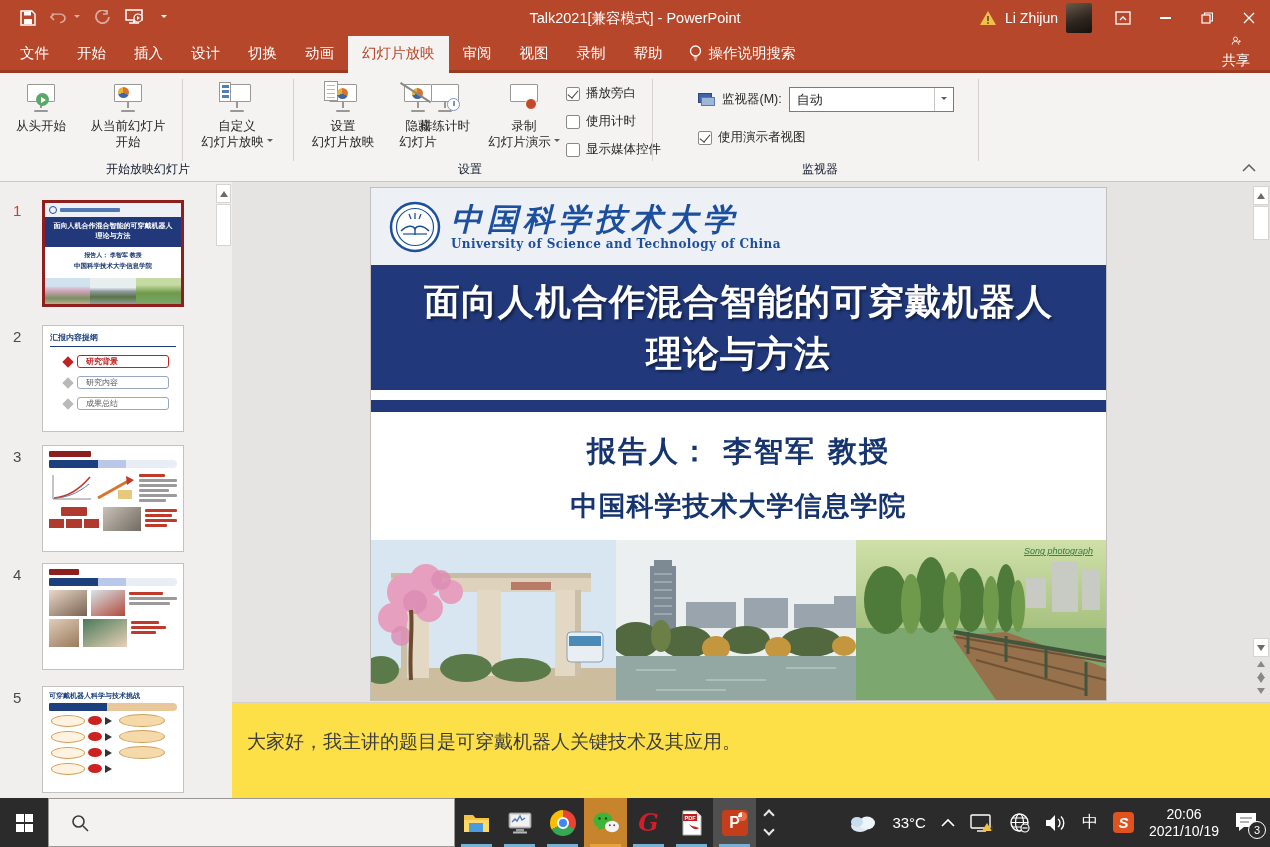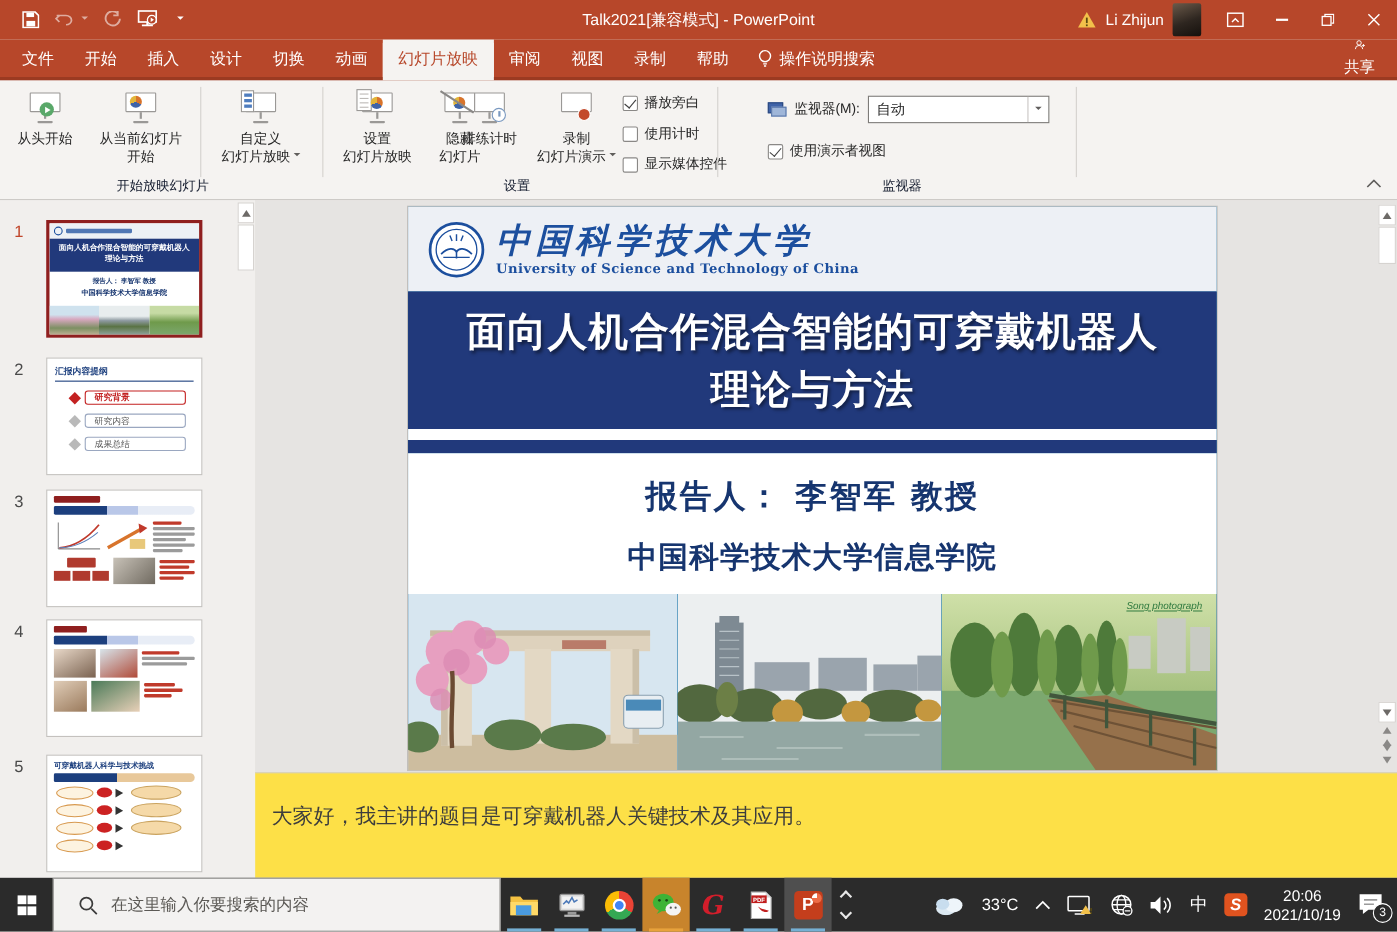--- a/index.html
+++ b/index.html
@@ -72,21 +72,21 @@
   .t-thumbbar { width:15px; height:42px; background:#fff; border:1px solid #d6d3d0; margin-top:1px; }
   .tri-up { width:0; height:0; border:4.5px solid transparent; border-bottom:6px solid #6d6a67; margin-top:-4px; }
   .tri-dn { width:0; height:0; border:4.5px solid transparent; border-top:6px solid #6d6a67; margin-bottom:-4px; }
 
   .editor { position:absolute; left:232px; top:0; right:0; height:520px; background:#e6e4e2; }
   .vscroll { position:absolute; right:1px; top:4px; width:16px; }
   .vs-btn { width:16px; height:19px; background:#fff; border:1px solid #d6d3d0; display:flex; align-items:center; justify-content:center; margin-bottom:1px; }
   .dblchv { display:flex; flex-direction:column; align-items:center; gap:1px; }
 
   
-  .slide-canvas { position:absolute; left:139px; top:6px; width:735px; height:512px; background:#0369a1; box-shadow:0 0 0 1px #c2bfbc; }
+  .slide-canvas { position:absolute; left:139px; top:6px; width:735px; height:512px; background:#fef9c3; box-shadow:0 0 0 1px #c2bfbc; }
   .sc-header { height:77px; background:#edf0f5; display:flex; align-items:center; padding-left:18px; }
   .emblem { width:52px; height:52px; flex:0 0 52px; }
   .org { margin-left:10px; }
   .org-cn { font-family:"DejaVu Serif", serif; font-style:italic; font-weight:bold; font-size:31px; color:#1c4f9e; letter-spacing:5px; line-height:32px; }
   .org-en { font-family:"DejaVu Serif", serif; font-weight:bold; font-size:12px; color:#1c4f9e; margin-top:2px; letter-spacing:.4px; }
   .sc-title { height:125px; background:#21397b; color:#fff; display:flex; flex-direction:column; justify-content:center; text-align:center; font-weight:bold; font-size:36px; line-height:52px; text-shadow:2px 2px 3px rgba(0,0,0,.45); letter-spacing:1px; }
   .sc-gap { height:10px; background:#fff; }
   .sc-bar { height:12px; background:#21397b; }
   .sc-body { height:128px; background:#fff; text-align:center; }
   .presenter { font-family:"DejaVu Serif", serif; font-weight:bold; font-size:29px; color:#16356f; padding-top:20px; letter-spacing:2px; }
@@ -703,21 +703,20 @@
           <i></i>
           <i></i>
           <i></i>
         </span>
     </div>
     <div class="tsearch">
       <svg width="18" height="18" viewBox="0 0 18 18" style="margin:0 12px 0 22px">
           <circle cx="7.5" cy="7.5" r="5.5" fill="none" stroke="#3b3b3b" stroke-width="1.6"></circle>
           <path d="M12 12 L17 17" stroke="#3b3b3b" stroke-width="1.6"></path>
         </svg>
-      <input placeholder="在这里输入你要搜索的内容" style="">
     </div>
     <div class="tapp">
       <svg width="27" height="22" viewBox="0 0 27 22">
           <path d="M1 3 h9 l2.5 3 H26 v14 H1z" fill="#f5c242"></path>
           <rect x="1" y="8" width="25" height="12" fill="#ffd968"></rect>
           <rect x="6" y="11" width="14" height="9" fill="#4a9be0"></rect>
         </svg>
     </div>
     <div class="tapp">
       <svg width="26" height="24" viewBox="0 0 26 24">

